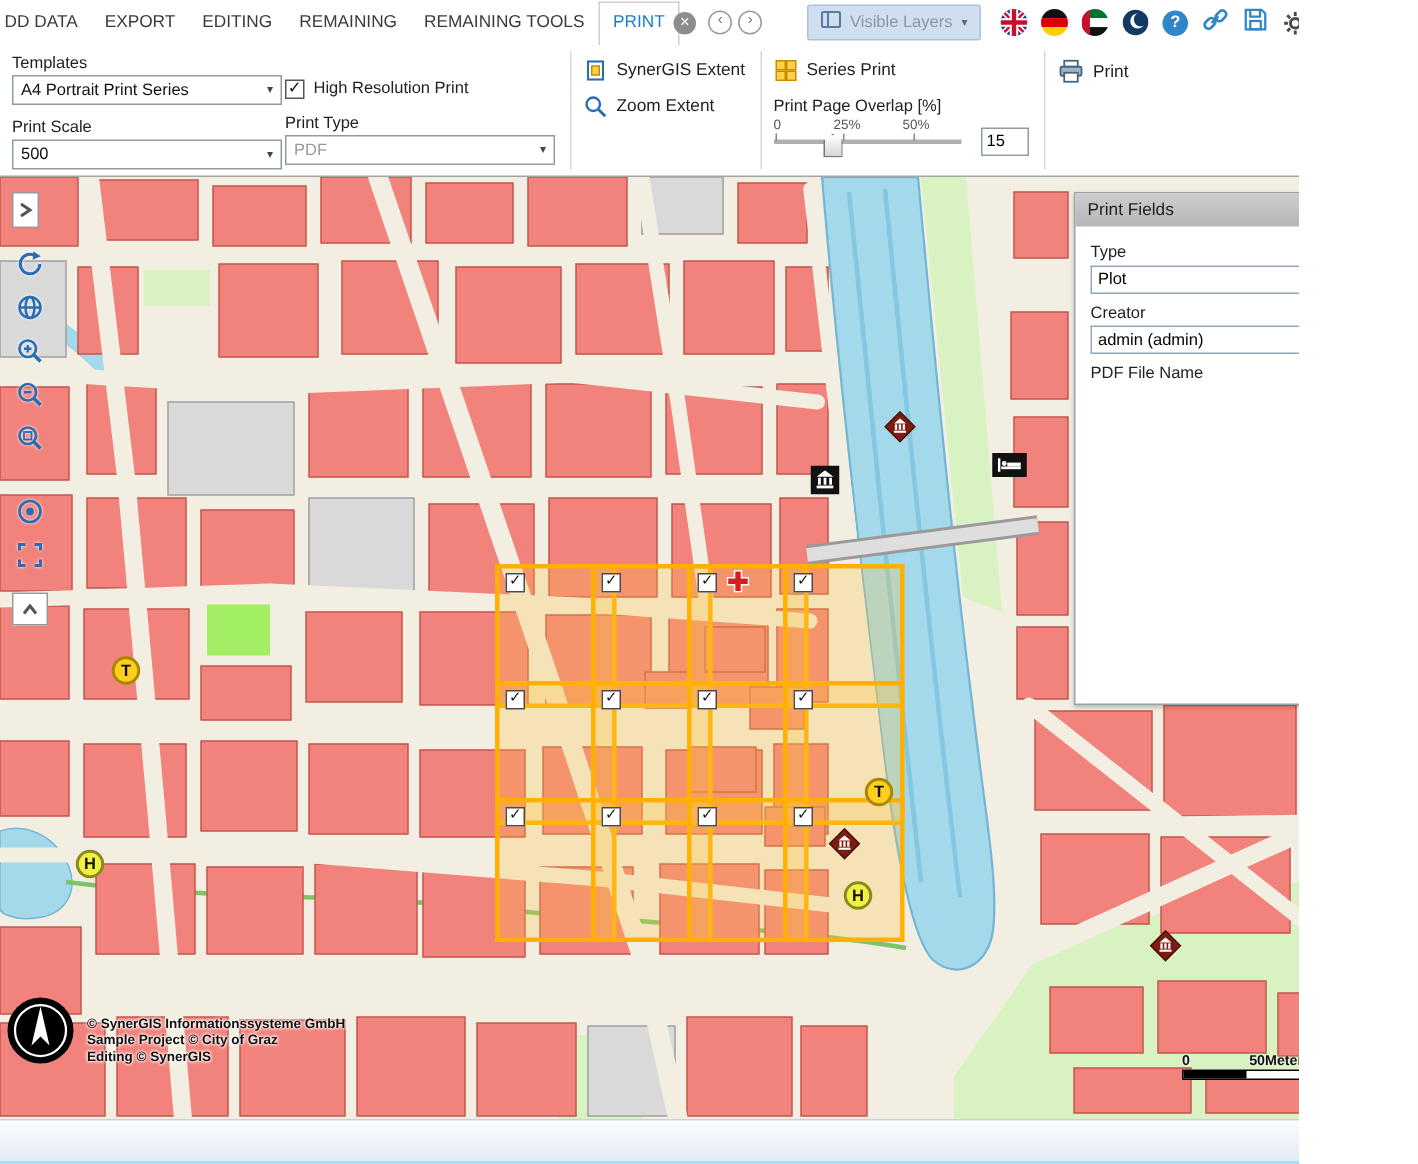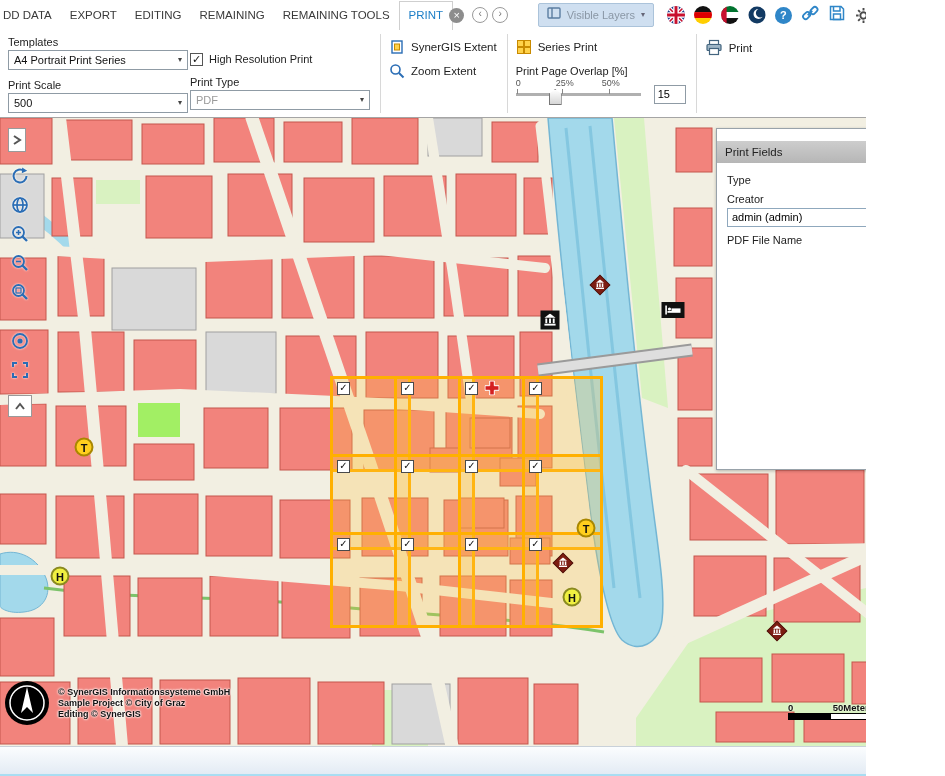--- a/index.html
+++ b/index.html
@@ -65,27 +65,27 @@
   .gap-top{margin-top:20px;}
   .collapse-btn{width:22px;height:20px;background:#fff;border:1px solid #9a9a9a;display:flex;align-items:center;justify-content:center;margin-top:8px;}
 
   
   .iwantto{position:absolute;left:32px;top:10px;height:27px;background:rgba(110,110,110,0.55);border-radius:3px;display:flex;align-items:center;gap:8px;padding:0 8px;z-index:4;}
   .iwantto .lbl{color:#fff;font-size:11.5px;}
   .iwantto input{width:46px;height:18px;border:1px solid #9a9a9a;font-size:11px;background:#fff;}
 
   
   .pf-panel{position:absolute;left:716px;top:10px;width:221px;height:342px;background:#fff;border:1px solid #98a2aa;box-sizing:border-box;z-index:5;box-shadow:0 1px 3px rgba(0,0,0,0.25);}
-  .pf-header{height:22px;background:linear-gradient(#cdcdcd,#b6b6b6);font-size:11.5px;color:#222;line-height:22px;padding-left:8px;margin-top:12px;}
+  .pf-header{height:22px;background:linear-gradient(#cdcdcd,#b6b6b6);font-size:11.5px;color:#222;line-height:22px;padding-left:8px;}
   .pf-body{padding:4px 10px;}
   .pf-label{font-size:11px;color:#222;margin:7px 0 2px 0;}
   .pf-input{width:100%;height:19px;box-sizing:border-box;border:1px solid #8fa8bd;font-size:11px;font-family:"Liberation Sans",sans-serif;padding:0 4px;}
 
   
-  .copyright{position:absolute;left:4px;bottom:20px;display:flex;align-items:center;gap:8px;z-index:4;}
+  .copyright{position:absolute;left:4px;bottom:36px;display:flex;align-items:flex-end;gap:8px;z-index:4;}
   .cr-lines{font-size:9px;font-weight:bold;color:#111;line-height:11px;text-shadow:0 0 2px #fff,0 0 2px #fff,0 0 3px #fff;}
   .scalebar{position:absolute;left:788px;top:584px;width:86px;z-index:4;}
   .sb-labels{display:flex;justify-content:space-between;font-size:9.5px;font-weight:bold;color:#111;text-shadow:0 0 2px #fff;}
   .sb-bar{height:5px;border:1px solid #000;display:flex;background:#fff;}
   .sb-bar .b{width:50%;background:#000;}
   .clock-btn{position:absolute;right:10px;bottom:8px;width:26px;height:26px;background:#fff;border:1px solid #b5b5b5;border-radius:4px;display:flex;align-items:center;justify-content:center;z-index:6;}
 
   
   .footer{position:absolute;left:0;top:746px;width:945px;height:30px;box-sizing:border-box;background:linear-gradient(180deg,#fbfdfe,#e3ebf4);border-top:1px solid #c9d1d9;border-bottom:2px solid #a9ddf2;}
 </style>
@@ -592,20 +592,21 @@
         <svg width="12" height="9" viewBox="0 0 12 9" fill="none" stroke="#555" stroke-width="2">
             <polyline points="2,7 6,2 10,7"></polyline>
           </svg>
       </span>
     </div>
 
     <aside class="pf-panel">
       <div class="pf-header">Print Fields</div>
       <div class="pf-body">
         <div class="pf-label">Type</div>
+        <input class="pf-input" value="Plot" style="">
         <div class="pf-label">Creator</div>
         <input class="pf-input" value="admin (admin)" style="">
         <div class="pf-label">PDF File Name</div>
       </div>
     </aside>
 
     <div class="copyright">
       <svg width="46" height="46" viewBox="0 0 46 46">
           <circle cx="23" cy="23" r="22" fill="#000"></circle>
           <circle cx="23" cy="23" r="17" fill="none" stroke="#fff" stroke-width="1.5"></circle>

